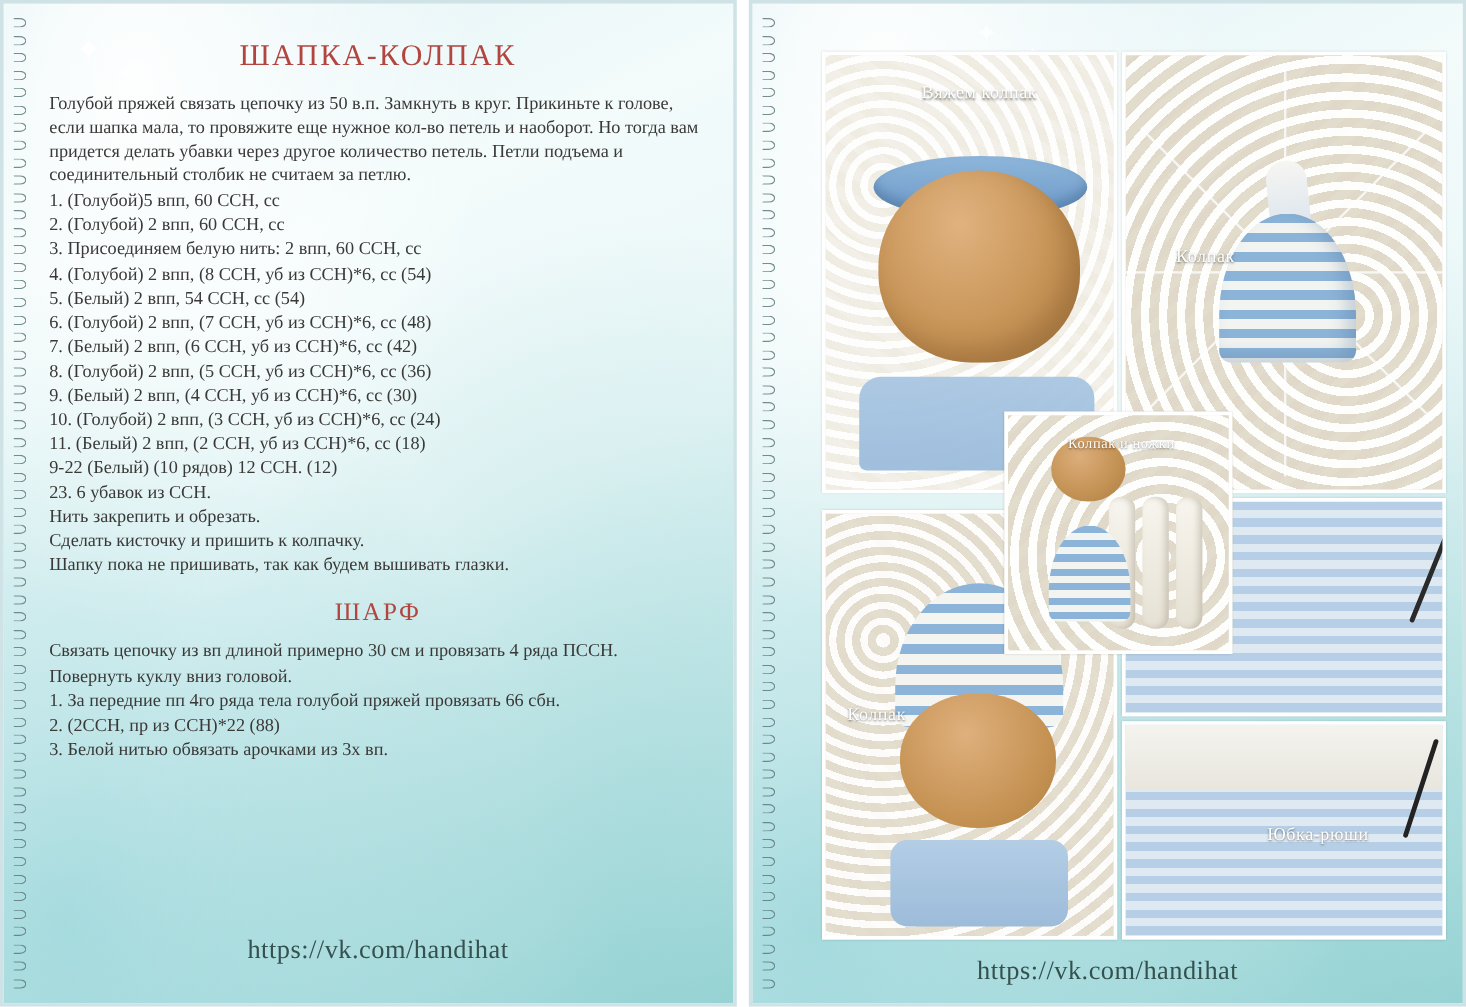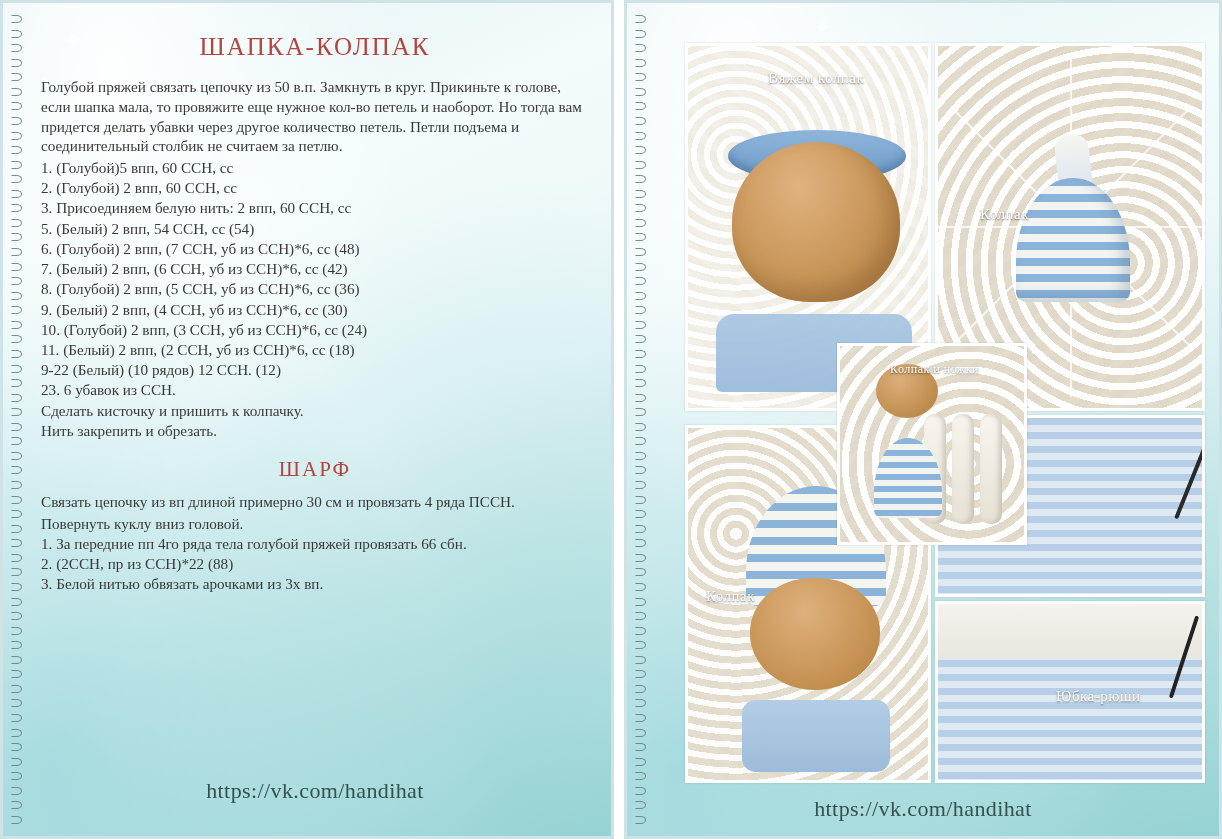--- a/index.html
+++ b/index.html
@@ -366,31 +366,33 @@
     <div class="left-content">
 
       <div class="title-main">ШАПКА-КОЛПАК</div>
 
       <p class="para">Голубой пряжей связать цепочку из 50 в.п. Замкнуть в круг. Прикиньте к голове, если шапка мала, то провяжите еще нужное кол-во петель и наоборот. Но тогда вам придется делать убавки через другое количество петель. Петли подъема и соединительный столбик не считаем за петлю.</p>
 
       <div class="lines">
         <div class="line">1. (Голубой)5 впп, 60 ССН, сс</div>
         <div class="line">2. (Голубой) 2 впп, 60 ССН, сс</div>
         <div class="line">3. Присоединяем белую нить: 2 впп, 60 ССН, сс</div>
+        <div class="line">4.  (Голубой) 2 впп, (8 ССН, уб из ССН)*6, сс (54)</div>
         <div class="line">5. (Белый) 2 впп, 54 ССН, сс (54)</div>
         <div class="line">6. (Голубой) 2 впп, (7 ССН, уб из ССН)*6, сс (48)</div>
         <div class="line">7. (Белый)  2 впп, (6 ССН, уб из ССН)*6, сс (42)</div>
         <div class="line">8. (Голубой) 2 впп, (5 ССН, уб из ССН)*6, сс (36)</div>
         <div class="line">9. (Белый)  2 впп, (4 ССН, уб из ССН)*6, сс (30)</div>
         <div class="line">10. (Голубой) 2 впп, (3 ССН, уб из ССН)*6, сс (24)</div>
         <div class="line">11. (Белый)  2 впп, (2 ССН, уб из ССН)*6, сс (18)</div>
         <div class="line">9-22 (Белый)  (10 рядов) 12 ССН. (12)</div>
         <div class="line">23. 6 убавок из ССН.</div>
+        <div class="line">Нить закрепить и обрезать.</div>
         <div class="line">Сделать кисточку и пришить к колпачку.</div>
-        <div class="line">Нить закрепить и обрезать.</div>
+        <div class="line">Шапку пока не пришивать, так как будем вышивать глазки.</div>
       </div>
 
       <div class="title-sub">ШАРФ</div>
       <p class="para">Связать цепочку из вп длиной примерно 30 см и провязать 4 ряда ПССН.</p>
 
       <div class="lines">
         <div class="line">Повернуть куклу вниз головой.</div>
         <div class="line">1. За передние пп 4го ряда тела голубой пряжей провязать 66 сбн.</div>
         <div class="line">2. (2ССН, пр из ССН)*22 (88)</div>
         <div class="line">3. Белой нитью обвязать арочками из 3х вп.</div>

